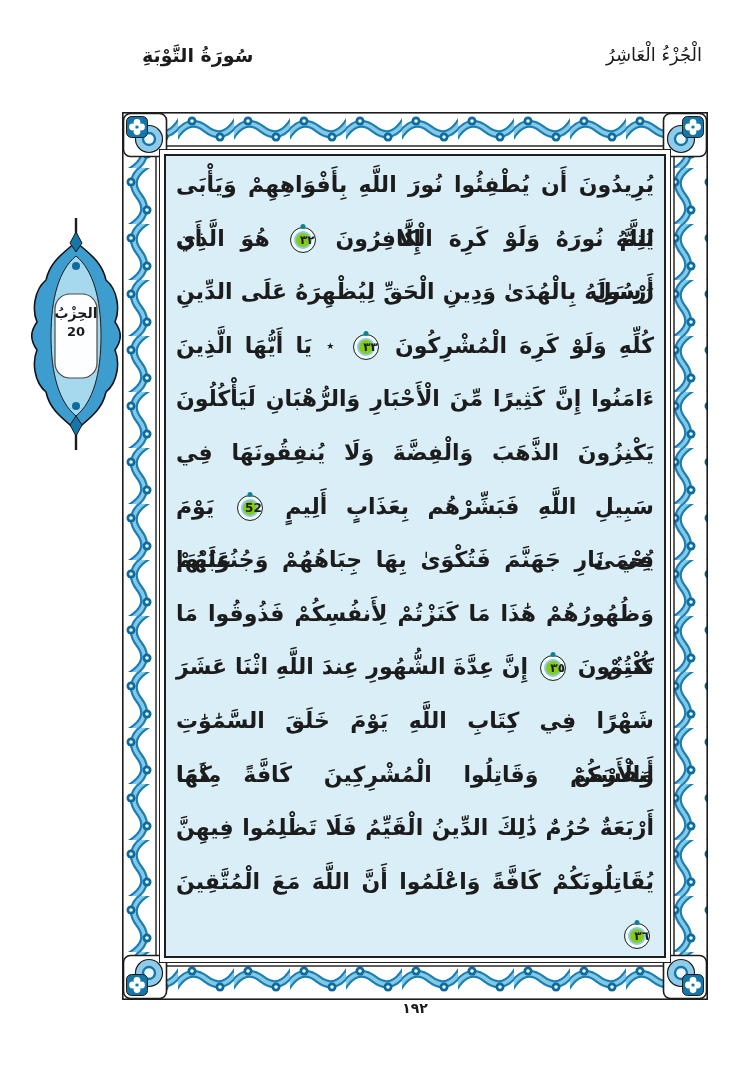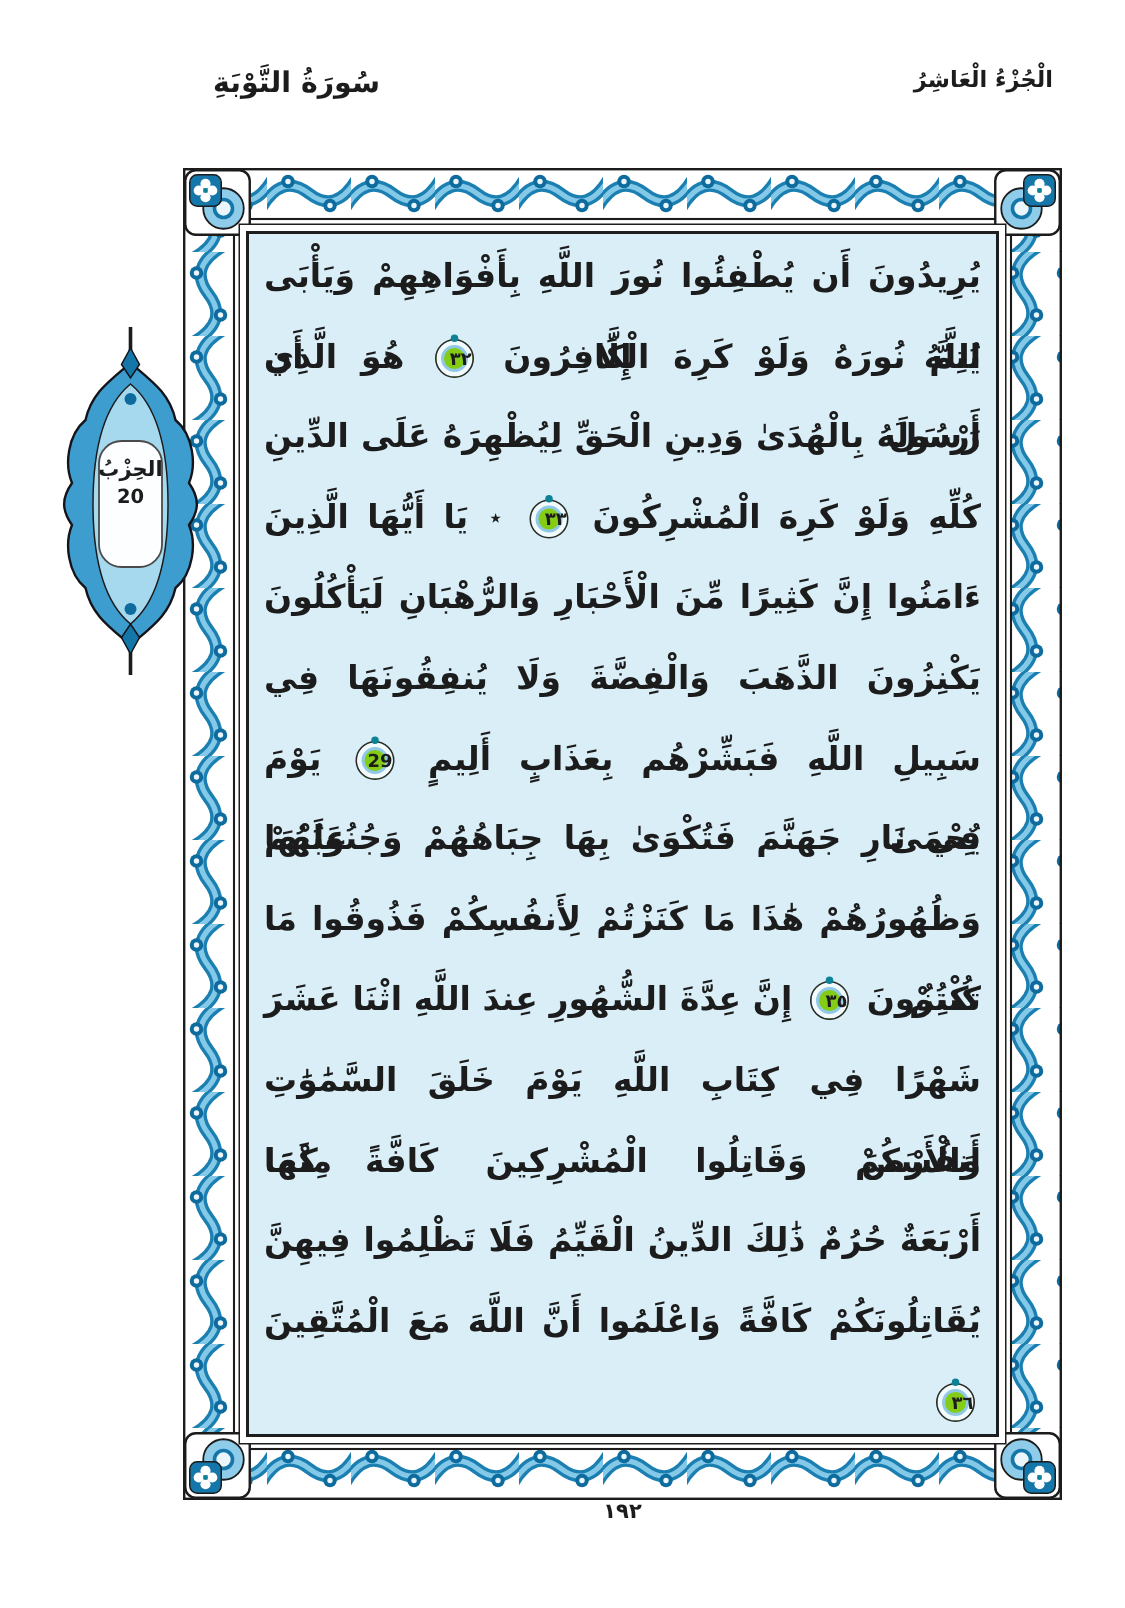--- a/index.html
+++ b/index.html
@@ -8,21 +8,21 @@
     position:relative; width:750px; height:1072px; background:#ffffff;
     font-family:"DejaVu Sans", sans-serif; color:#1c1c1c; direction:rtl;
   }
 
   
   .surah-head {
     position:absolute; left:142px; top:44px; font-size:19px; font-weight:bold;
     direction:rtl; white-space:nowrap;text-align:right;
   }
   .juz-head {
-    position:absolute; right:48px; top:44px; font-size:15px; font-weight:bold;
+    position:absolute; right:48px; top:44px; font-size:18px; font-weight:normal;
     direction:rtl; white-space:nowrap;
   }
 
   
   .frame { position:absolute; left:122px; top:112px; width:586px; height:888px; }
   .frame-svg { position:absolute; left:0; top:0; }
 
   
   .text-area {
     position:absolute; left:42px; top:42px; right:42px; bottom:42px;
@@ -48,21 +48,21 @@
   }
   .ayah-marker::before {
     content:""; position:absolute; top:-4px; left:50%; transform:translateX(-50%);
     width:5px; height:5px; border-radius:50%; background:#0d8296;
   }
   .ayah-num { display:block; line-height:25px; font-size:12px; font-weight:bold; }
 
   .hizb-star { font-size:15px; vertical-align:middle; margin:0 2px; }
 
   
-  .hizb-medallion { position:absolute; left:41px; top:218px; width:92px; height:232px; }
+  .hizb-medallion { position:absolute; left:30px; top:218px; width:92px; height:232px; }
   .hizb-text {
     position:absolute; left:0; top:86px; width:100%; text-align:center;
     direction:rtl; line-height:1.35;
   }
   .hizb-label { display:block; font-size:14px; font-weight:bold; }
   .hizb-number { display:block; font-size:13px; font-weight:bold; }
 
   
   .page-number {
     position:absolute; left:122px; top:1000px; width:586px; text-align:center;
@@ -126,21 +126,21 @@
     </svg>
 
     <div class="text-area">
       <div class="quran-lines">
           <div class="quran-line"><span class="aya-text">يُرِيدُونَ أَن يُطْفِئُوا نُورَ اللَّهِ بِأَفْوَاهِهِمْ وَيَأْبَى اللَّهُ إِلَّا أَن</span></div>
           <div class="quran-line"><span class="aya-text">يُتِمَّ نُورَهُ وَلَوْ كَرِهَ الْكَافِرُونَ</span> <span class="ayah-marker"><span class="ayah-num">٣٢</span></span> <span class="aya-text">هُوَ الَّذِي أَرْسَلَ</span></div>
           <div class="quran-line"><span class="aya-text">رَسُولَهُ بِالْهُدَىٰ وَدِينِ الْحَقِّ لِيُظْهِرَهُ عَلَى الدِّينِ</span></div>
           <div class="quran-line"><span class="aya-text">كُلِّهِ وَلَوْ كَرِهَ الْمُشْرِكُونَ</span> <span class="ayah-marker"><span class="ayah-num">٣٣</span></span> <span class="hizb-star">٭</span> <span class="aya-text">يَا أَيُّهَا الَّذِينَ</span></div>
           <div class="quran-line"><span class="aya-text">ءَامَنُوا إِنَّ كَثِيرًا مِّنَ الْأَحْبَارِ وَالرُّهْبَانِ لَيَأْكُلُونَ</span></div>
           <div class="quran-line"><span class="aya-text">يَكْنِزُونَ الذَّهَبَ وَالْفِضَّةَ وَلَا يُنفِقُونَهَا فِي</span></div>
-          <div class="quran-line"><span class="aya-text">سَبِيلِ اللَّهِ فَبَشِّرْهُم بِعَذَابٍ أَلِيمٍ</span> <span class="ayah-marker"><span class="ayah-num">29</span></span> <span class="aya-text">يَوْمَ يُحْمَىٰ عَلَيْهَا</span></div>
+          <div class="quran-line"><span class="aya-text">سَبِيلِ اللَّهِ فَبَشِّرْهُم بِعَذَابٍ أَلِيمٍ</span> <span class="ayah-marker"><span class="ayah-num">52</span></span> <span class="aya-text">يَوْمَ يُحْمَىٰ عَلَيْهَا</span></div>
           <div class="quran-line"><span class="aya-text">فِي نَارِ جَهَنَّمَ فَتُكْوَىٰ بِهَا جِبَاهُهُمْ وَجُنُوبُهُمْ</span></div>
           <div class="quran-line"><span class="aya-text">وَظُهُورُهُمْ هَٰذَا مَا كَنَزْتُمْ لِأَنفُسِكُمْ فَذُوقُوا مَا كُنتُمْ</span></div>
           <div class="quran-line"><span class="aya-text">تَكْنِزُونَ</span> <span class="ayah-marker"><span class="ayah-num">٣٥</span></span> <span class="aya-text">إِنَّ عِدَّةَ الشُّهُورِ عِندَ اللَّهِ اثْنَا عَشَرَ</span></div>
           <div class="quran-line"><span class="aya-text">شَهْرًا فِي كِتَابِ اللَّهِ يَوْمَ خَلَقَ السَّمَٰوَٰتِ وَالْأَرْضَ مِنْهَا</span></div>
           <div class="quran-line"><span class="aya-text">أَنفُسَكُمْ وَقَاتِلُوا الْمُشْرِكِينَ كَافَّةً كَمَا</span></div>
           <div class="quran-line"><span class="aya-text">أَرْبَعَةٌ حُرُمٌ ذَٰلِكَ الدِّينُ الْقَيِّمُ فَلَا تَظْلِمُوا فِيهِنَّ</span></div>
           <div class="quran-line"><span class="aya-text">يُقَاتِلُونَكُمْ كَافَّةً وَاعْلَمُوا أَنَّ اللَّهَ مَعَ الْمُتَّقِينَ</span> <span class="ayah-marker"><span class="ayah-num">٣٦</span></span></div>
         </div>
     </div>
   </div>

